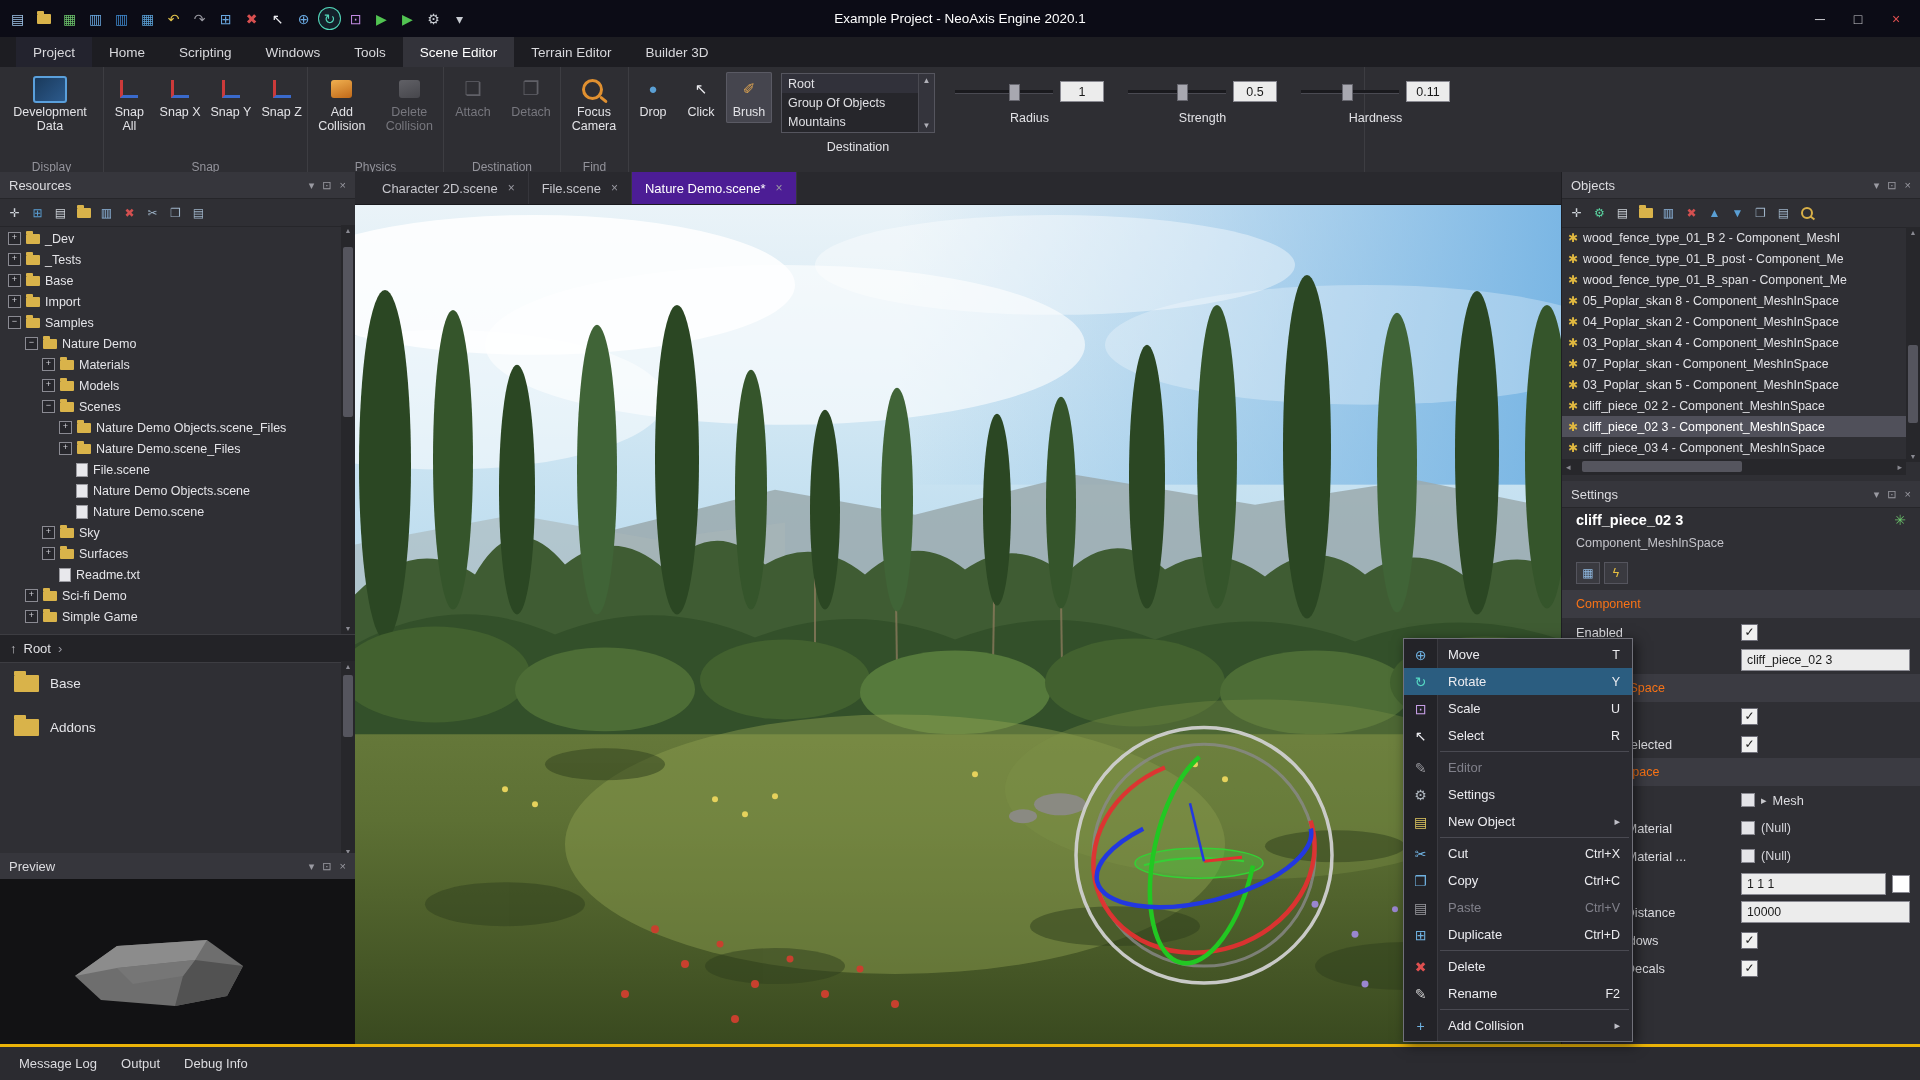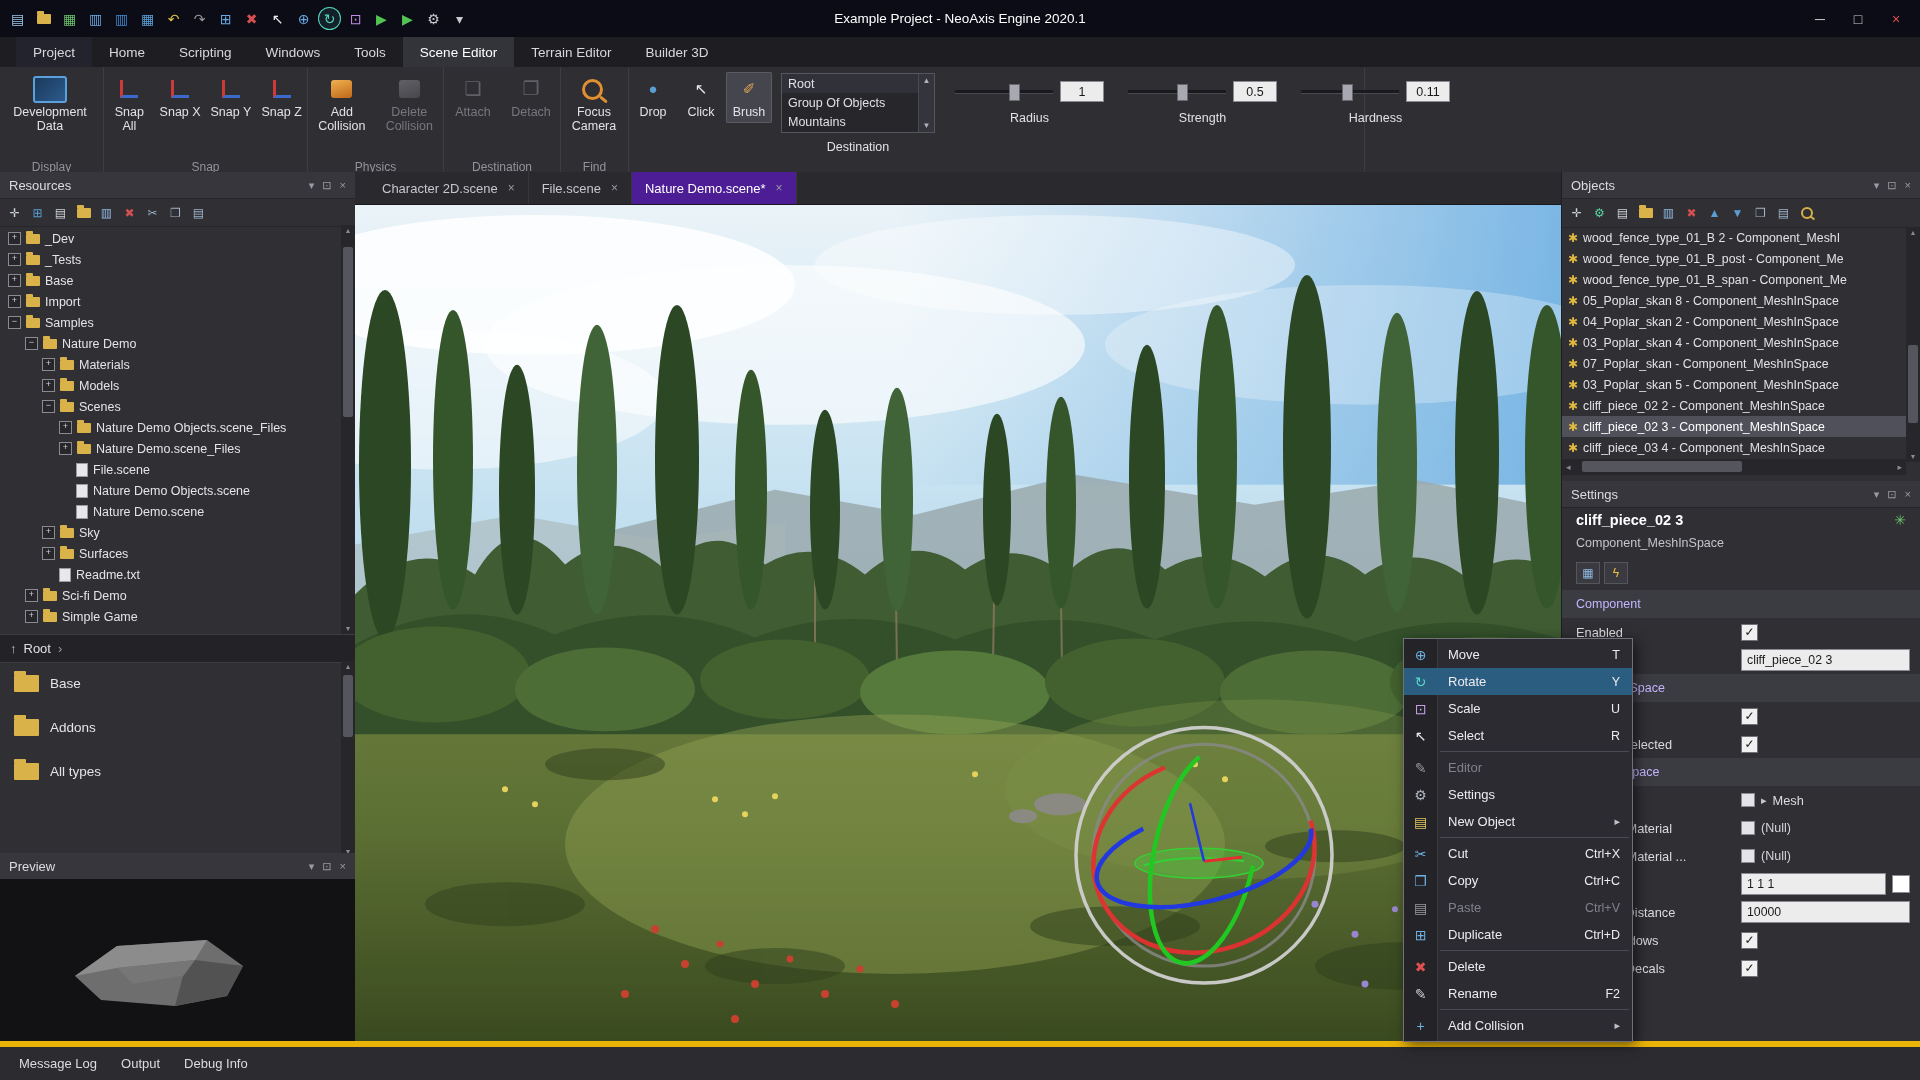--- a/index.html
+++ b/index.html
@@ -92,32 +92,32 @@
   .hscroll{position:absolute;left:0;right:14px;top:287px;height:16px;background:#27272b;display:flex;align-items:center;justify-content:space-between;padding:0 4px;font-size:9px;color:#8a8a92;}
   .hthumb{position:absolute;left:20px;width:160px;top:2px;height:11px;background:#55555e;border-radius:2px;}
   .set-panel{position:absolute;top:309px;left:0;right:0;bottom:0;}
   .set-name{position:absolute;top:31px;left:14px;right:40px;font-size:14.5px;font-weight:bold;color:#fff;}
   .set-typeicon{position:absolute;top:31px;right:14px;color:#6ac06a;font-size:14px;}
   .set-type{position:absolute;top:55px;left:14px;font-size:12.5px;color:#c4c4ca;}
   .set-iconrow{position:absolute;top:81px;left:14px;display:flex;gap:4px;}
   .sicon-btn{width:22px;height:20px;border:1px solid #55555e;background:#3a3a40;display:flex;align-items:center;justify-content:center;font-size:12px;}
   .set-rows{position:absolute;top:109px;left:0;right:0;}
   .srow{height:28px;display:flex;align-items:center;padding-left:14px;font-size:12.8px;color:#dcdce0;}
-  .srow.group{background:#3b3b42;color:#c4b5fd;font-size:12.5px;text-align:right;}
+  .srow.group{background:#3b3b42;color:#f97316;font-size:12.5px;text-align:right;}
   .slabel{width:165px;flex:0 0 auto;white-space:nowrap;overflow:hidden;}
   .sval{flex:1;display:flex;align-items:center;gap:6px;padding-right:10px;}
   .checkbox{width:15px;height:15px;background:#f0f0f0;border:1px solid #70707a;color:#1a1a1a;font-size:12px;line-height:14px;text-align:center;flex:0 0 auto;}
   .sfield{height:20px;background:#ececec;border:1px solid #8a8a92;color:#1a1a1a;font-size:12.3px;display:flex;align-items:center;padding:0 5px;white-space:nowrap;overflow:hidden;}
   .sfield.grow{flex:1;}
   .resetbox{width:12px;height:12px;background:#e4e4e8;border:1px solid #8a8a92;flex:0 0 auto;}
   .swatch{width:16px;height:16px;background:#fff;border:1px solid #8a8a92;flex:0 0 auto;}
   .nulltext{color:#d4d4da;font-size:12.5px;}
   .exparrow{color:#c8c8cc;font-size:11px;}
   
-  .statusbar{position:absolute;left:0;right:0;bottom:0;height:33px;background:#2b2b30;border-top:6px solid #eab308;display:flex;align-items:center;padding-left:8px;gap:2px;}
+  .statusbar{position:absolute;left:0;right:0;bottom:0;height:33px;background:#2b2b30;border-top:3px solid #eab308;display:flex;align-items:center;padding-left:8px;gap:2px;}
   .sbitem{padding:0 11px;font-size:13px;color:#dcdce0;}
   
   .ctxmenu{position:absolute;left:1403px;top:638px;width:228px;background:#2b2b31;border:1px solid #71717a;box-shadow:3px 3px 12px rgba(0,0,0,.55);z-index:60;padding:2px 0;}
   .ctx-strip{position:absolute;left:0;top:0;bottom:0;width:33px;background:#232328;border-right:1px solid #3a3a40;}
   .ctxrow{position:relative;height:27px;display:flex;align-items:center;padding-left:44px;padding-right:12px;font-size:13px;color:#ececf0;z-index:1;}
   .ctxrow .cicon{position:absolute;left:0;width:33px;text-align:center;font-size:14px;}
   .ctxrow .csc{margin-left:auto;font-size:12.5px;}
   .ctxrow .sub{margin-left:auto;font-size:11px;color:#c0c0c8;}
   .ctxrow.disabled{color:#80808a;}
   .ctxrow.hl{background:#2b5d80;}
@@ -444,24 +444,20 @@
     </div>
     <div class="catlist" id="catlist">
         <div class="catrow">
           <span class="folder-ico big"></span>
           <span>Base</span>
         </div>
         <div class="catrow">
           <span class="folder-ico big"></span>
           <span>Addons</span>
         </div>
-        <div class="catrow">
-          <span class="folder-ico big"></span>
-          <span>All types</span>
-        </div>
       </div>
     <div class="vscroll" style="top:489px;height:192px">
         <span>▲</span>
         <span class="vthumb" style="top:14px;height:62px"></span>
         <span>▼</span>
       </div>
     <div class="prev-panel">
       <div class="panel-header">
         <span>Preview</span>
         <span class="ph-icons" id="ph-prev">

